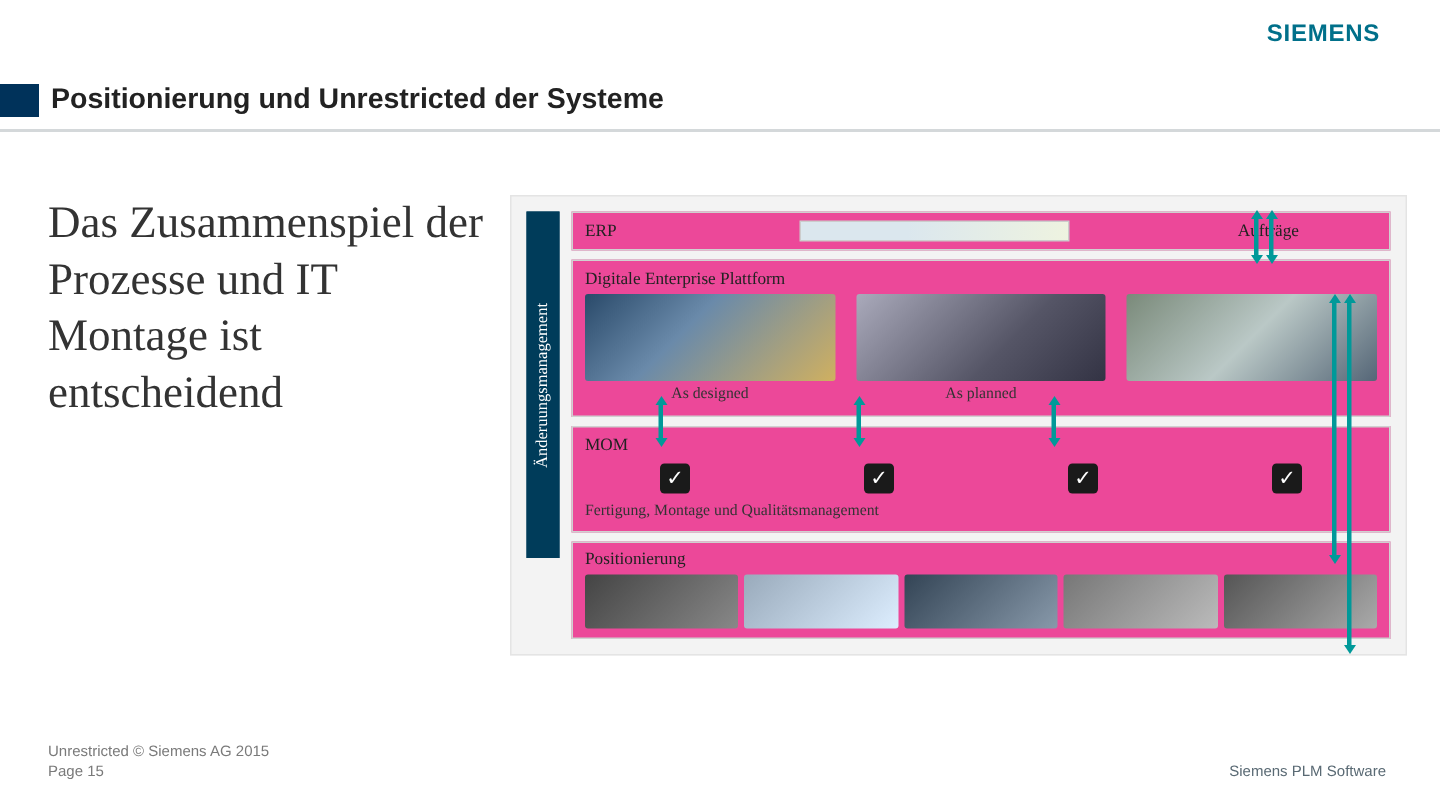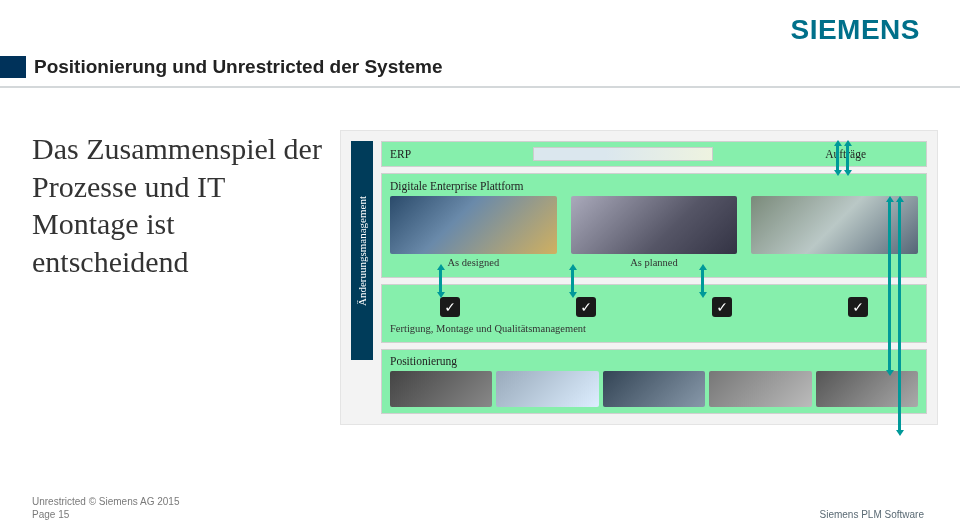--- a/index.html
+++ b/index.html
@@ -8,21 +8,21 @@
     height: 532px;
     background: #fff;
     font-family: "Segoe UI", Arial, sans-serif;
     position: relative;
     overflow: hidden;
   }
   .logo {
     position: absolute;
     top: 14px;
     right: 40px;
-    font-size: 28px;
+    font-size: 16px;
     font-weight: 700;
     letter-spacing: 0.5px;
     color: #00708a;
   }
   .title-bar {
     position: absolute;
     top: 56px;
     left: 0;
     display: flex;
     align-items: center;
@@ -93,21 +93,21 @@
   }
 
   .layers {
     flex: 1;
     display: flex;
     flex-direction: column;
     gap: 6px;
     position: relative;
   }
   .layer {
-    background: #86efac;
+    background: #ec4899;
     border: 1px solid #d0d0d0;
     padding: 5px 8px;
     font-size: 11.5px;
     color: #222;
     font-family: Georgia, serif;
   }
   .layer.erp {
     display: flex;
     justify-content: space-between;
     align-items: center;
@@ -266,20 +266,21 @@
             <div class="dep-img b"></div>
             <div class="dep-label">As planned</div>
           </div>
           <div class="dep-col">
             <div class="dep-img d"></div>
           </div>
         </div>
       </div>
 
       <div class="layer mom">
+        <div>MOM</div>
         <div class="mom-boxes">
           <div class="checkbox">✓</div>
           <div class="checkbox">✓</div>
           <div class="checkbox">✓</div>
           <div class="checkbox">✓</div>
         </div>
         <div class="mom-sub">Fertigung, Montage und Qualitätsmanagement</div>
       </div>
 
       <div class="layer auto">

